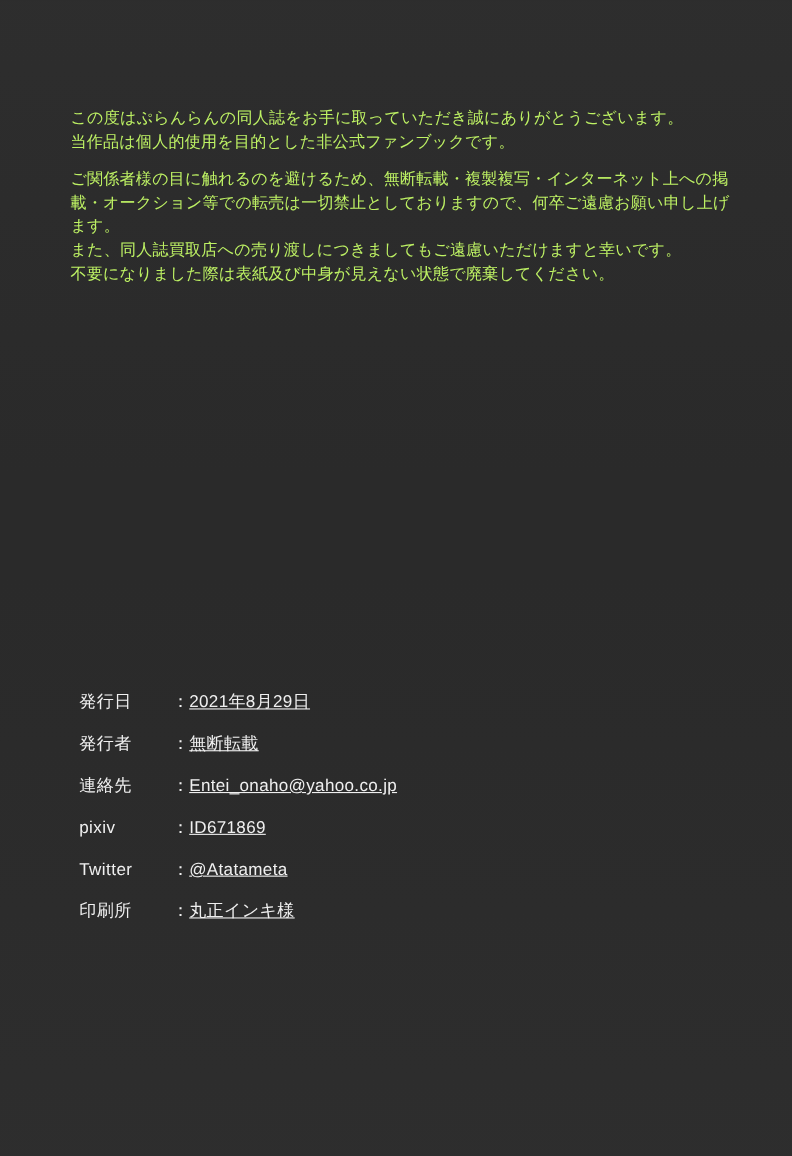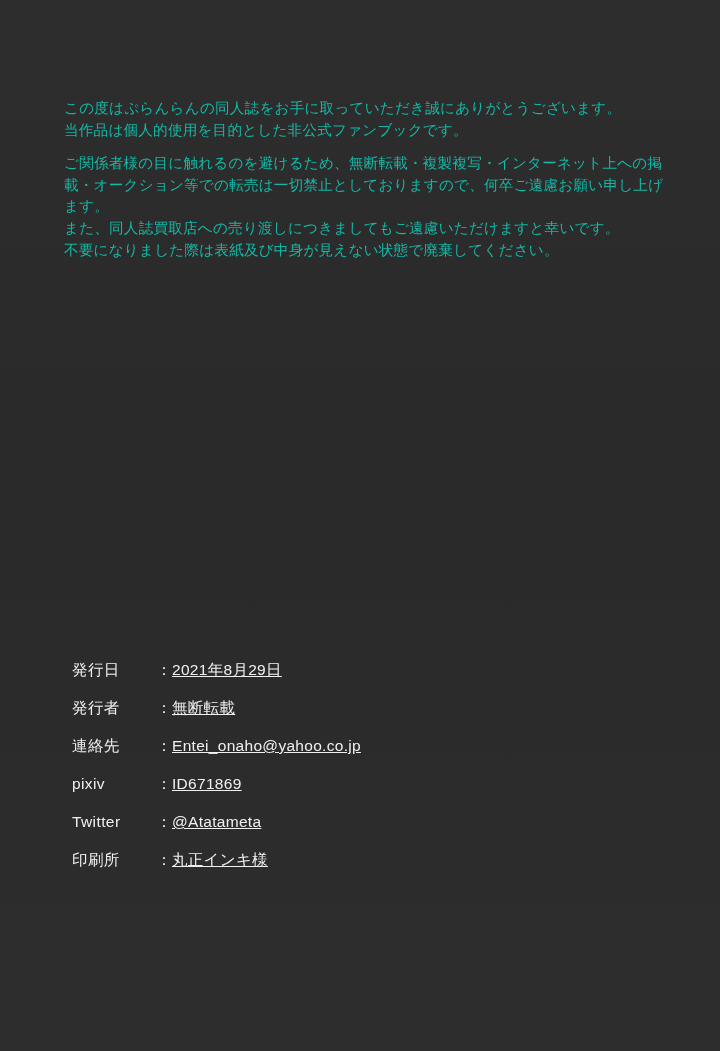--- a/index.html
+++ b/index.html
@@ -32,31 +32,31 @@
   .notice {
     position: absolute;
     left: 64px;
     top: 98px;
     width: 600px;
   }
   .notice p {
     margin: 0;
     font-size: 14.6px;
     line-height: 1.48;
-    color: #14b8a6;
+    color: #bef264;
     letter-spacing: 0.2px;
     white-space: pre-line;
   }
   .notice p + p {
     margin-top: 12px;
   }
   .colophon {
     position: absolute;
     left: 72px;
-    top: 660px;
+    top: 628px;
     width: 560px;
   }
   .colophon-row {
     display: flex;
     align-items: baseline;
     height: 38px;
   }
   .col-label {
     width: 84px;
     flex: 0 0 84px;

